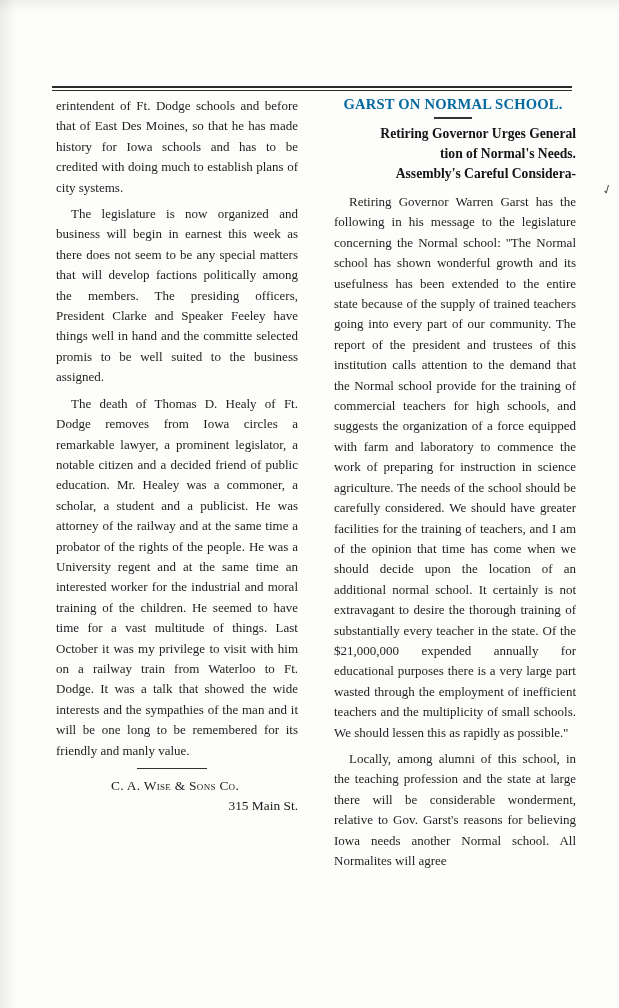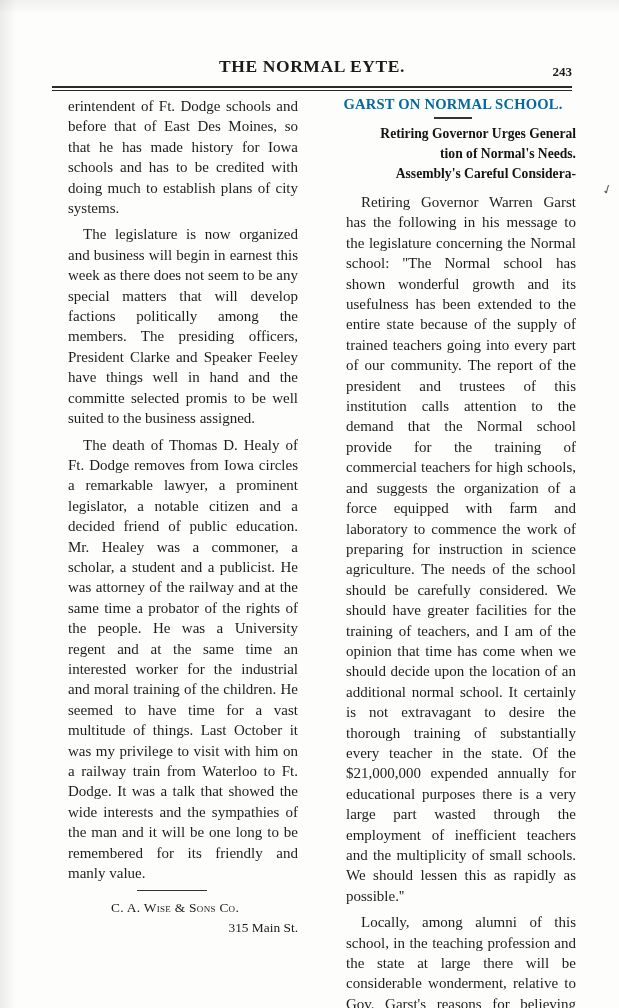--- a/index.html
+++ b/index.html
@@ -64,22 +64,22 @@
   }
   .col {
     position: absolute;
     top: 0;
     width: 246px;
   }
   .col-left { left: 0; }
   .col-right { left: 278px; }
 
   p.body {
-    margin: 0 0 0 16px;
-    font-size: 15px;
+    margin: 0 0 0 4px;
+    font-size: 13px;
     line-height: 20.4px;
     text-align: justify;
     text-justify: inter-word;
     text-indent: 15px;
     color: #1d1d1d;
     font-family: "Liberation Serif", serif;
   }
   p.body.noindent { text-indent: 0; }
   p.body + p.body { margin-top: 6px; }
 
@@ -155,24 +155,20 @@
   }
 </style>
 </head>
 <body>
 
 <div class="page">
 
   <div class="edge-shadow-left"></div>
   <div class="edge-shadow-top"></div>
 
-  <div class="header">
-    <div class="header-title">THE NORMAL EYTE.</div>
-    <div class="page-number">243</div>
-  </div>
   <div class="header-rule"></div>
 
   <div class="stray-mark">✓</div>
 
   <div class="columns">
 
     <div class="col col-left">
       <p class="body noindent">erintendent of Ft. Dodge schools and before that of East Des Moines, so that he has made history for Iowa schools and has to be credited with doing much to establish plans of city systems.</p>
       <p class="body">The legislature is now organized and business will begin in earnest this week as there does not seem to be any special matters that will develop factions politically among the members. The presiding officers, President Clarke and Speaker Feeley have things well in hand and the committe selected promis to be well suited to the business assigned.</p>
       <p class="body">The death of Thomas D. Healy of Ft. Dodge removes from Iowa circles a remarkable lawyer, a prominent legislator, a notable citizen and a decided friend of public education. Mr. Healey was a commoner, a scholar, a student and a publicist. He was attorney of the railway and at the same time a probator of the rights of the people. He was a University regent and at the same time an interested worker for the industrial and moral training of the children. He seemed to have time for a vast multitude of things. Last October it was my privilege to visit with him on a railway train from Waterloo to Ft. Dodge. It was a talk that showed the wide interests and the sympathies of the man and it will be one long to be remembered for its friendly and manly value.</p>

